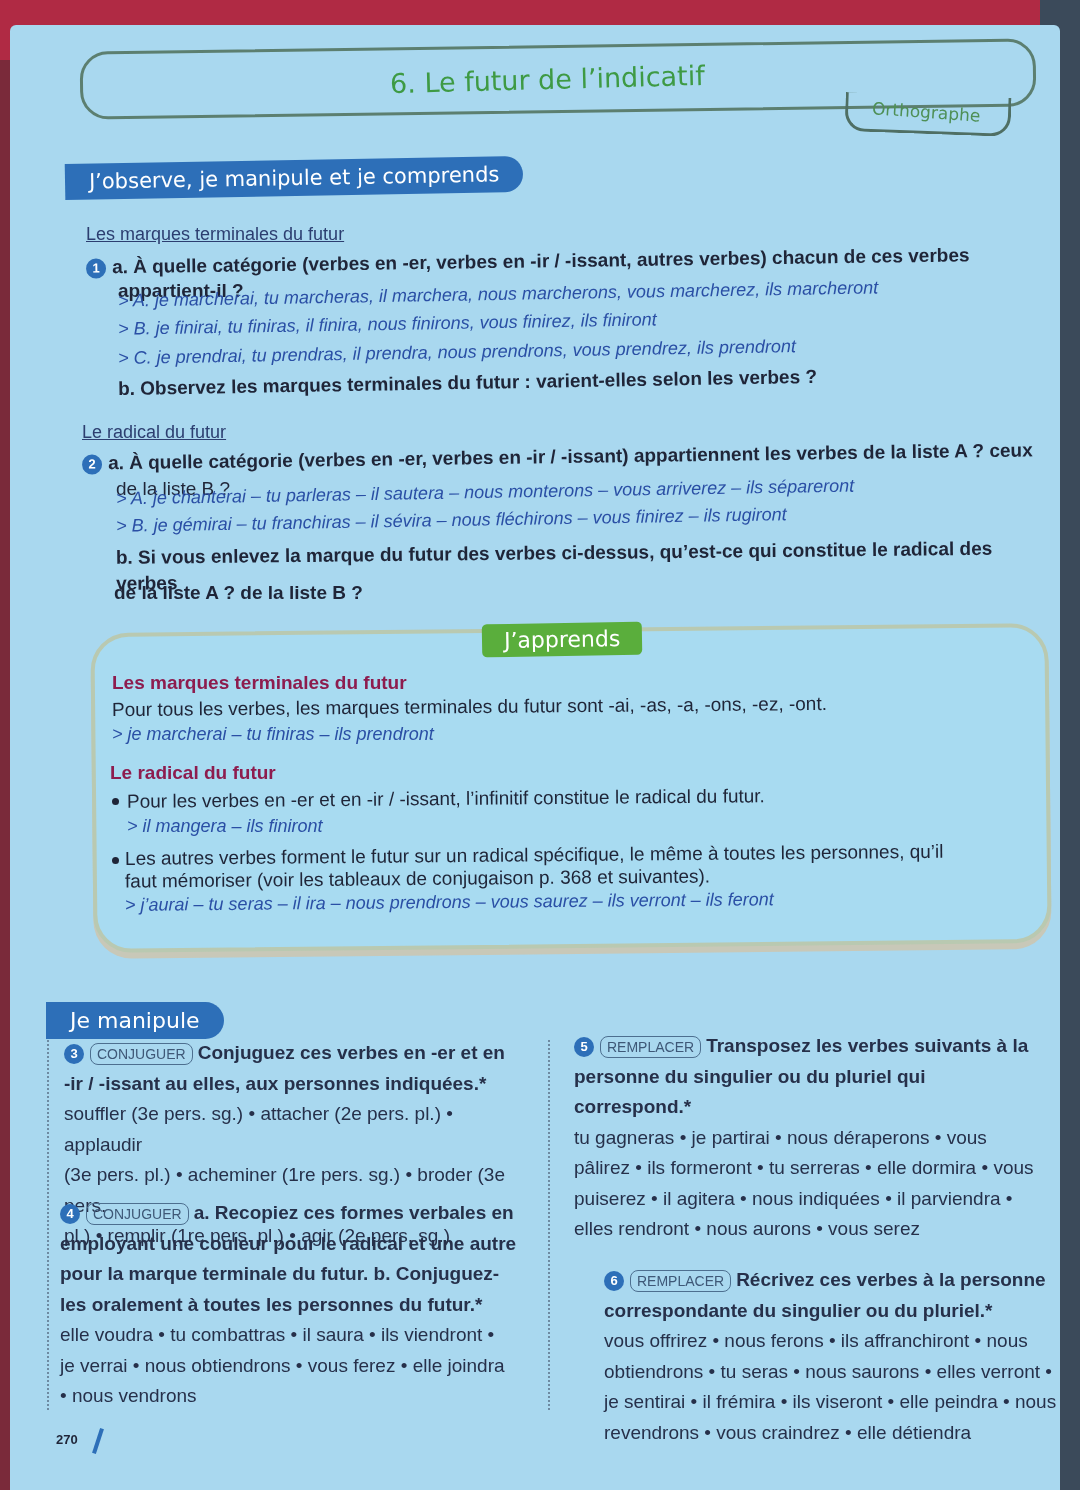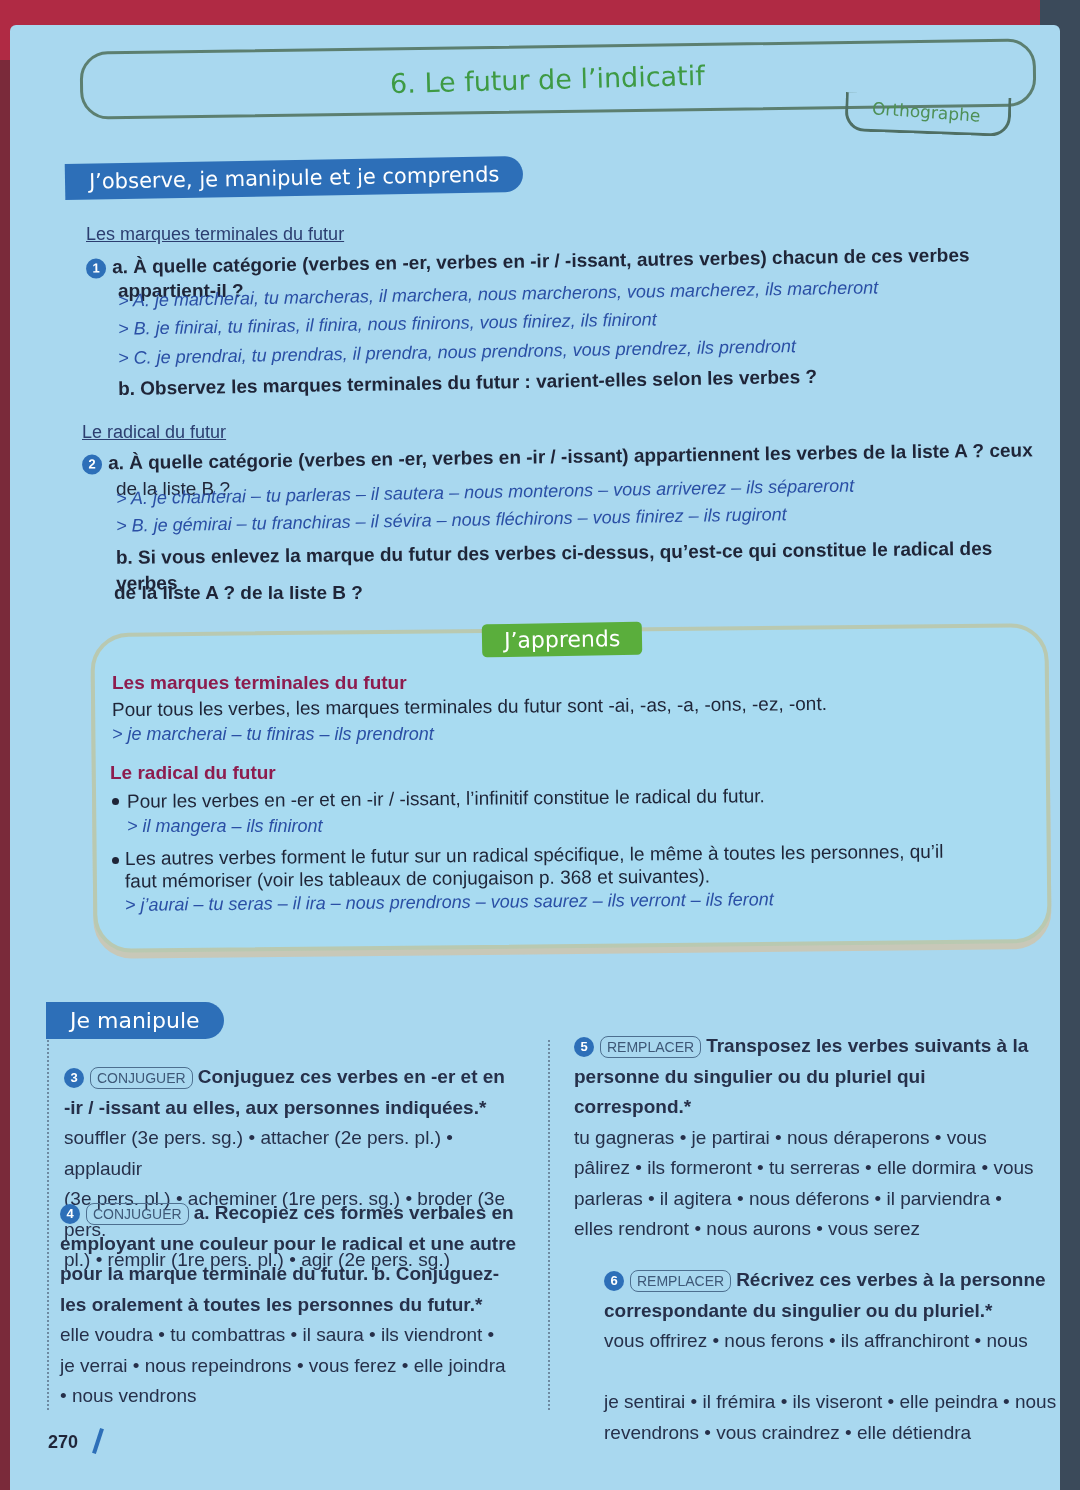--- a/index.html
+++ b/index.html
@@ -20,21 +20,21 @@
   .ex{position:absolute;font-size:18px;color:#2a4fa5;font-style:italic;line-height:24px;}
   .num{display:inline-block;width:20px;height:20px;border-radius:50%;background:#2d6fb8;color:#fff;font-size:13px;font-weight:bold;text-align:center;line-height:20px;margin-right:6px;vertical-align:middle;}
   .learn-box{position:absolute;left:92px;top:628px;width:950px;height:312px;border:4px solid #b9c9b1;border-radius:38px;background:#a8dbf1;transform:rotate(-0.6deg);box-shadow:0 6px 0 #c8c8b8;}
   .learn-tag{position:absolute;left:482px;top:623px;background:#5aae3c;color:#fff;font-family:"DejaVu Sans",sans-serif;font-size:22px;padding:4px 22px;border-radius:5px;transform:rotate(-1deg);}
   .learn-head{position:absolute;font-size:19px;color:#8d1c4e;font-weight:bold;}
   .learn-text{position:absolute;font-size:19px;color:#1f2538;line-height:26px;}
   .bullet{position:absolute;width:7px;height:7px;border-radius:50%;background:#1f2538;}
   .col{position:absolute;font-size:19px;color:#26304a;line-height:30.5px;}
   .tag{display:inline-block;border:1.5px solid #4d6f8f;border-radius:8px;padding:0 6px;font-size:14px;color:#3e5877;line-height:20px;margin-right:5px;vertical-align:middle;}
   .dotted{position:absolute;border-left:2px dotted #6d8aa1;}
-  .pagenum{position:absolute;left:48px;top:1432px;font-size:18px;color:#1f2538;font-weight:bold;}
+  .pagenum{position:absolute;left:56px;top:1432px;font-size:13px;color:#1f2538;font-weight:bold;}
   .slash{position:absolute;left:96px;top:1428px;width:4px;height:26px;background:#2d6fb8;transform:rotate(18deg);}
 </style>
 </head>
 <body>
 
 <div class="topband"></div>
 <div class="darkedge"></div>
 <div class="page"></div>
 
 <div class="title-frame"></div>
@@ -75,50 +75,50 @@
 <div class="ex" style="left:127px;top:814px;">&gt; il mangera – ils finiront</div>
 <div class="bullet" style="left:112px;top:857px;"></div>
 <div class="learn-text" style="left:125px;top:842px;width:900px;transform:rotate(-0.5deg);">Les autres verbes forment le futur sur un radical spécifique, le même à toutes les personnes, qu’il</div>
 <div class="learn-text" style="left:125px;top:866px;transform:rotate(-0.5deg);">faut mémoriser (voir les tableaux de conjugaison p. 368 et suivantes).</div>
 <div class="ex" style="left:125px;top:890px;transform:rotate(-0.5deg);">&gt; j’aurai – tu seras – il ira – nous prendrons – vous saurez – ils verront – ils feront</div>
 
 <div class="band band2">Je manipule</div>
 <div class="dotted" style="left:47px;top:1040px;height:370px;"></div>
 <div class="dotted" style="left:548px;top:1040px;height:370px;"></div>
 
-<div class="col" style="left:64px;top:1038px;width:470px;margin-top:24px;">
+<div class="col" style="left:64px;top:1038px;width:470px;">
   <span class="num">3</span><span class="tag">CONJUGUER</span><b>Conjuguez ces verbes en -er et en</b><br>
   <b>-ir / -issant au elles, aux personnes indiquées.*</b><br>
   <span>souffler (3e pers. sg.) • attacher (2e pers. pl.) • applaudir</span><br>
   <span>(3e pers. pl.) • acheminer (1re pers. sg.) • broder (3e pers.</span><br>
   <span>pl.) • remplir (1re pers. pl.) • agir (2e pers. sg.)</span>
 </div>
 
 <div class="col" style="left:60px;top:1198px;width:470px;">
   <span class="num">4</span><span class="tag">CONJUGUER</span><b>a. Recopiez ces formes verbales en</b><br>
   <b>employant une couleur pour le radical et une autre</b><br>
   <b>pour la marque terminale du futur. b. Conjuguez-</b><br>
   <b>les oralement à toutes les personnes du futur.*</b><br>
   <span>elle voudra • tu combattras • il saura • ils viendront •</span><br>
-  <span>je verrai • nous repeindrons • vous ferez • elle joindra</span><br>
+  <span>je verrai • nous obtiendrons • vous ferez • elle joindra</span><br>
   <span>• nous vendrons</span>
 </div>
 
 <div class="col" style="left:574px;top:1031px;width:470px;">
   <span class="num">5</span><span class="tag">REMPLACER</span><b>Transposez les verbes suivants à la</b><br>
   <b>personne du singulier ou du pluriel qui correspond.*</b><br>
   <span>tu gagneras • je partirai • nous déraperons • vous</span><br>
   <span>pâlirez • ils formeront • tu serreras • elle dormira • vous</span><br>
-  <span>parleras • il agitera • nous déferons • il parviendra •</span><br>
+  <span>puiserez • il agitera • nous indiquées • il parviendra •</span><br>
   <span>elles rendront • nous aurons • vous serez</span>
 </div>
 
 <div class="col" style="left:604px;top:1225px;width:470px;margin-top:40px;">
   <span class="num">6</span><span class="tag">REMPLACER</span><b>Récrivez ces verbes à la personne</b><br>
   <b>correspondante du singulier ou du pluriel.*</b><br>
   <span>vous offrirez • nous ferons • ils affranchiront • nous</span><br>
-  <br>
+  <span>obtiendrons • tu seras • nous saurons • elles verront •</span><br>
   <span>je sentirai • il frémira • ils viseront • elle peindra • nous</span><br>
   <span>revendrons • vous craindrez • elle détiendra</span>
 </div>
 
 <div class="pagenum">270</div>
 <div class="slash"></div>
 
 </body></html>

